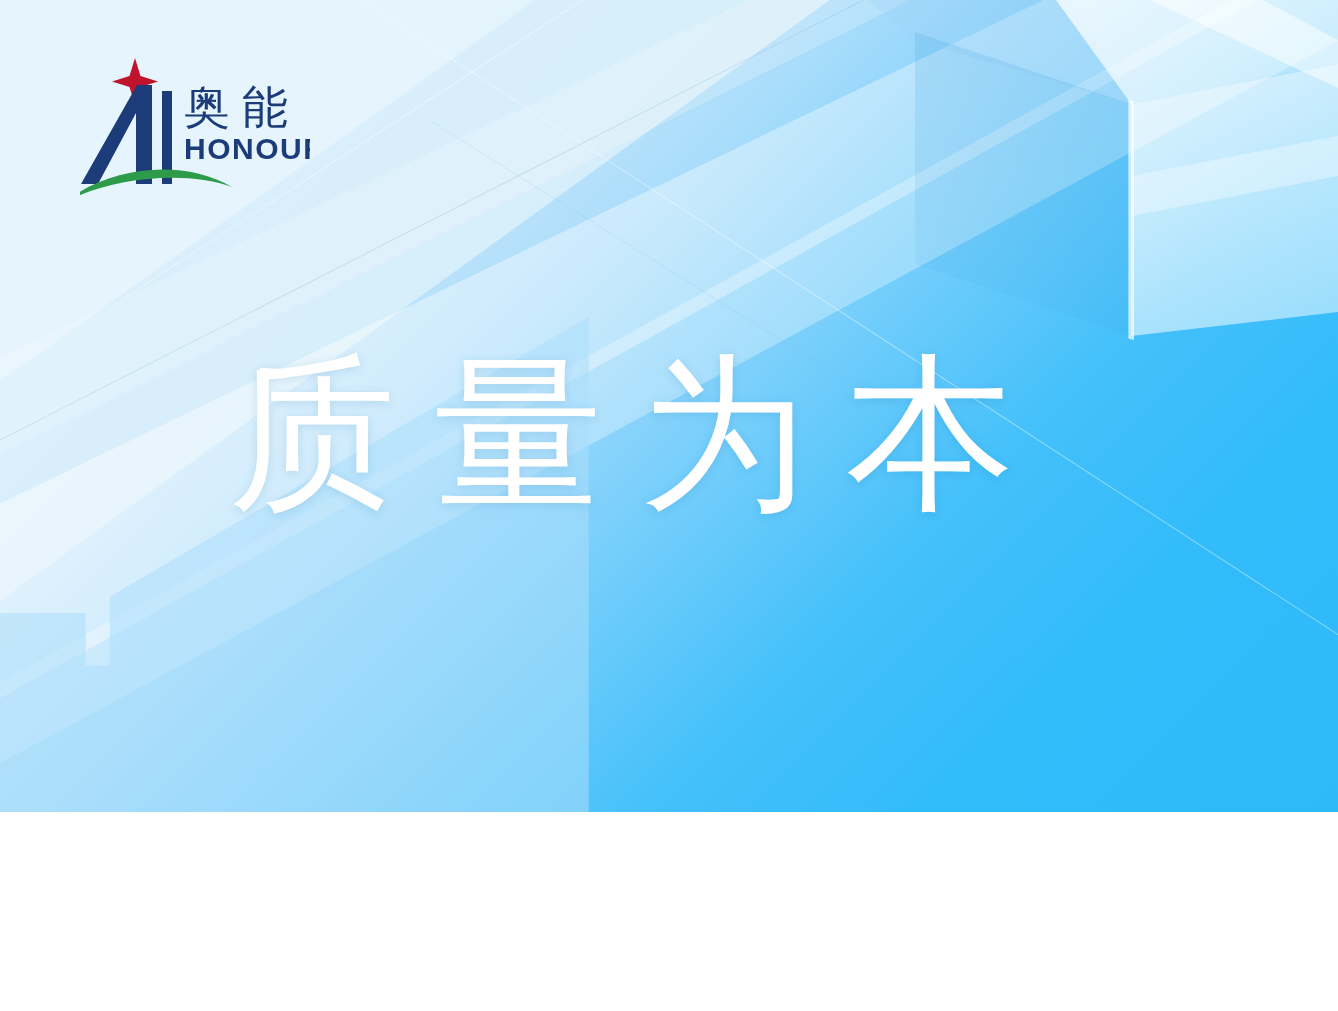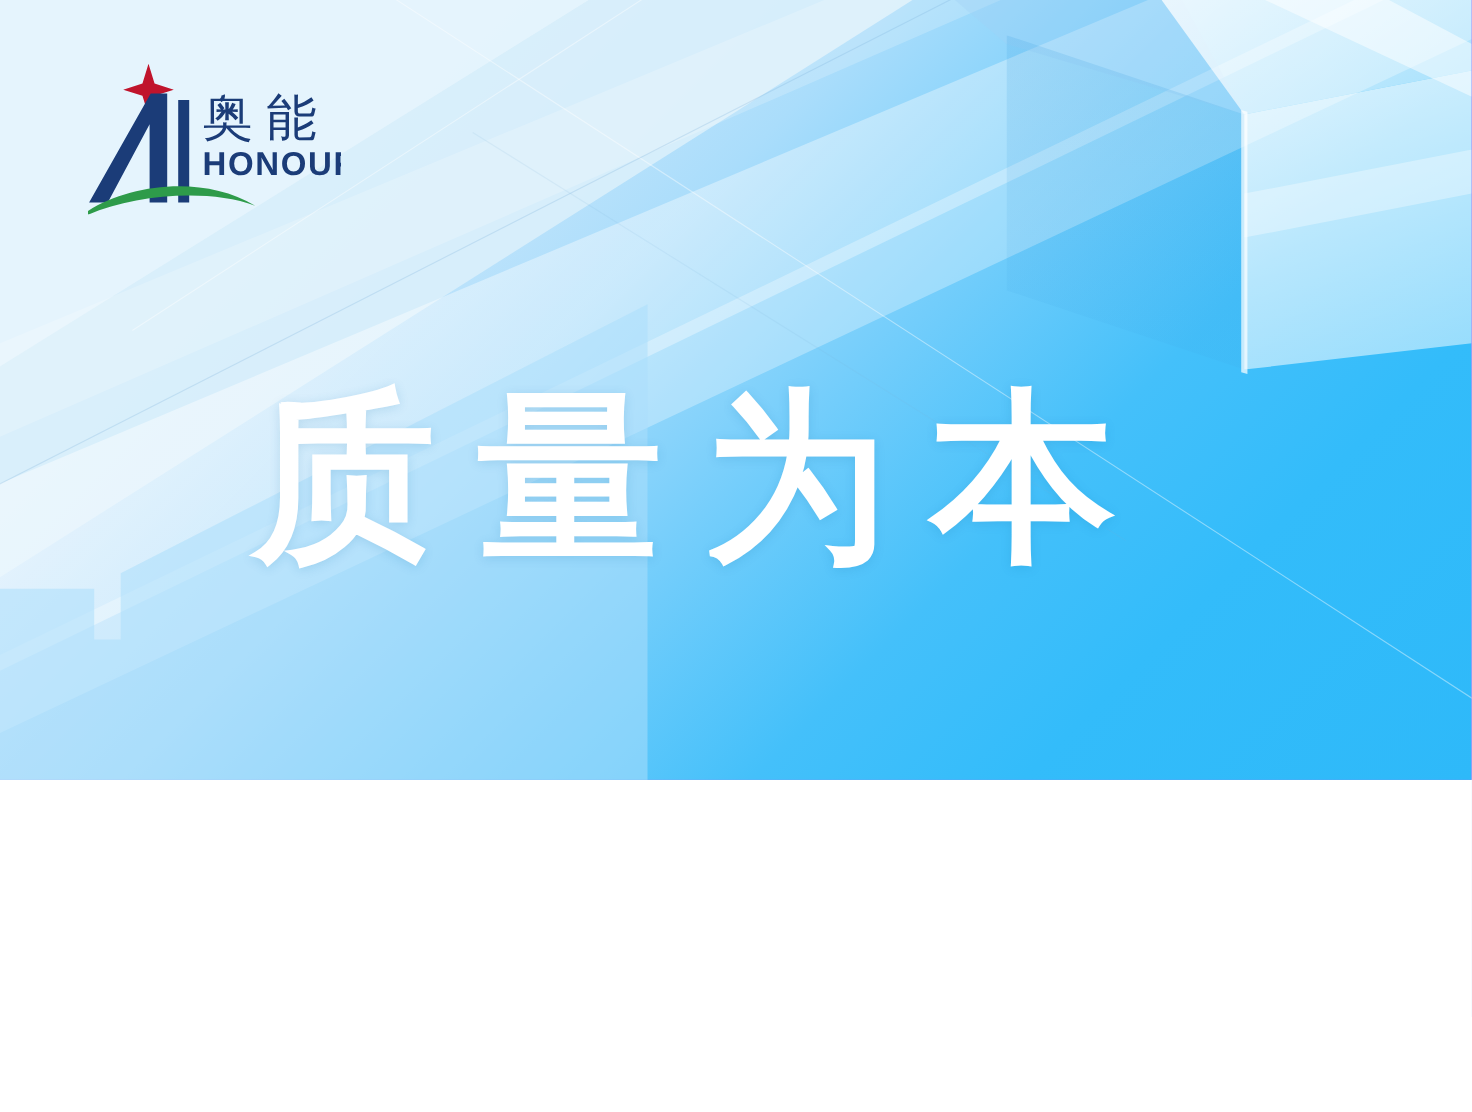--- a/index.html
+++ b/index.html
@@ -6,24 +6,24 @@
   html, body {
     margin: 0;
     padding: 0;
     background: #ffffff;
   }
   * { box-sizing: border-box; }
 
   .banner {
     position: relative;
     width: 1338px;
-    height: 709px;
+    height: 812px;
     overflow: hidden;
     font-family: "Liberation Sans", "DejaVu Sans", sans-serif;
-    background: #d946ef;
+    background: #737373;
   }
 
   
   .bg-layer {
     position: absolute;
     inset: 0;
     pointer-events: none;
   }
 
   
@@ -135,21 +135,21 @@
     position: absolute;
     left: 228px;
     top: 316px;
     width: 920px;
   }
   .headline-line {
     color: #ffffff;
     font-size: 168px;
     line-height: 236px;
     letter-spacing: 38px;
-    font-weight: 700;
+    font-weight: 400;
     white-space: nowrap;
     font-family: "DejaVu Sans", "Liberation Sans", sans-serif;
     text-shadow: 0 2px 10px rgba(20,110,170,0.16);
   }
 </style>
 </head>
 <body>
 
 <div class="banner">
 

